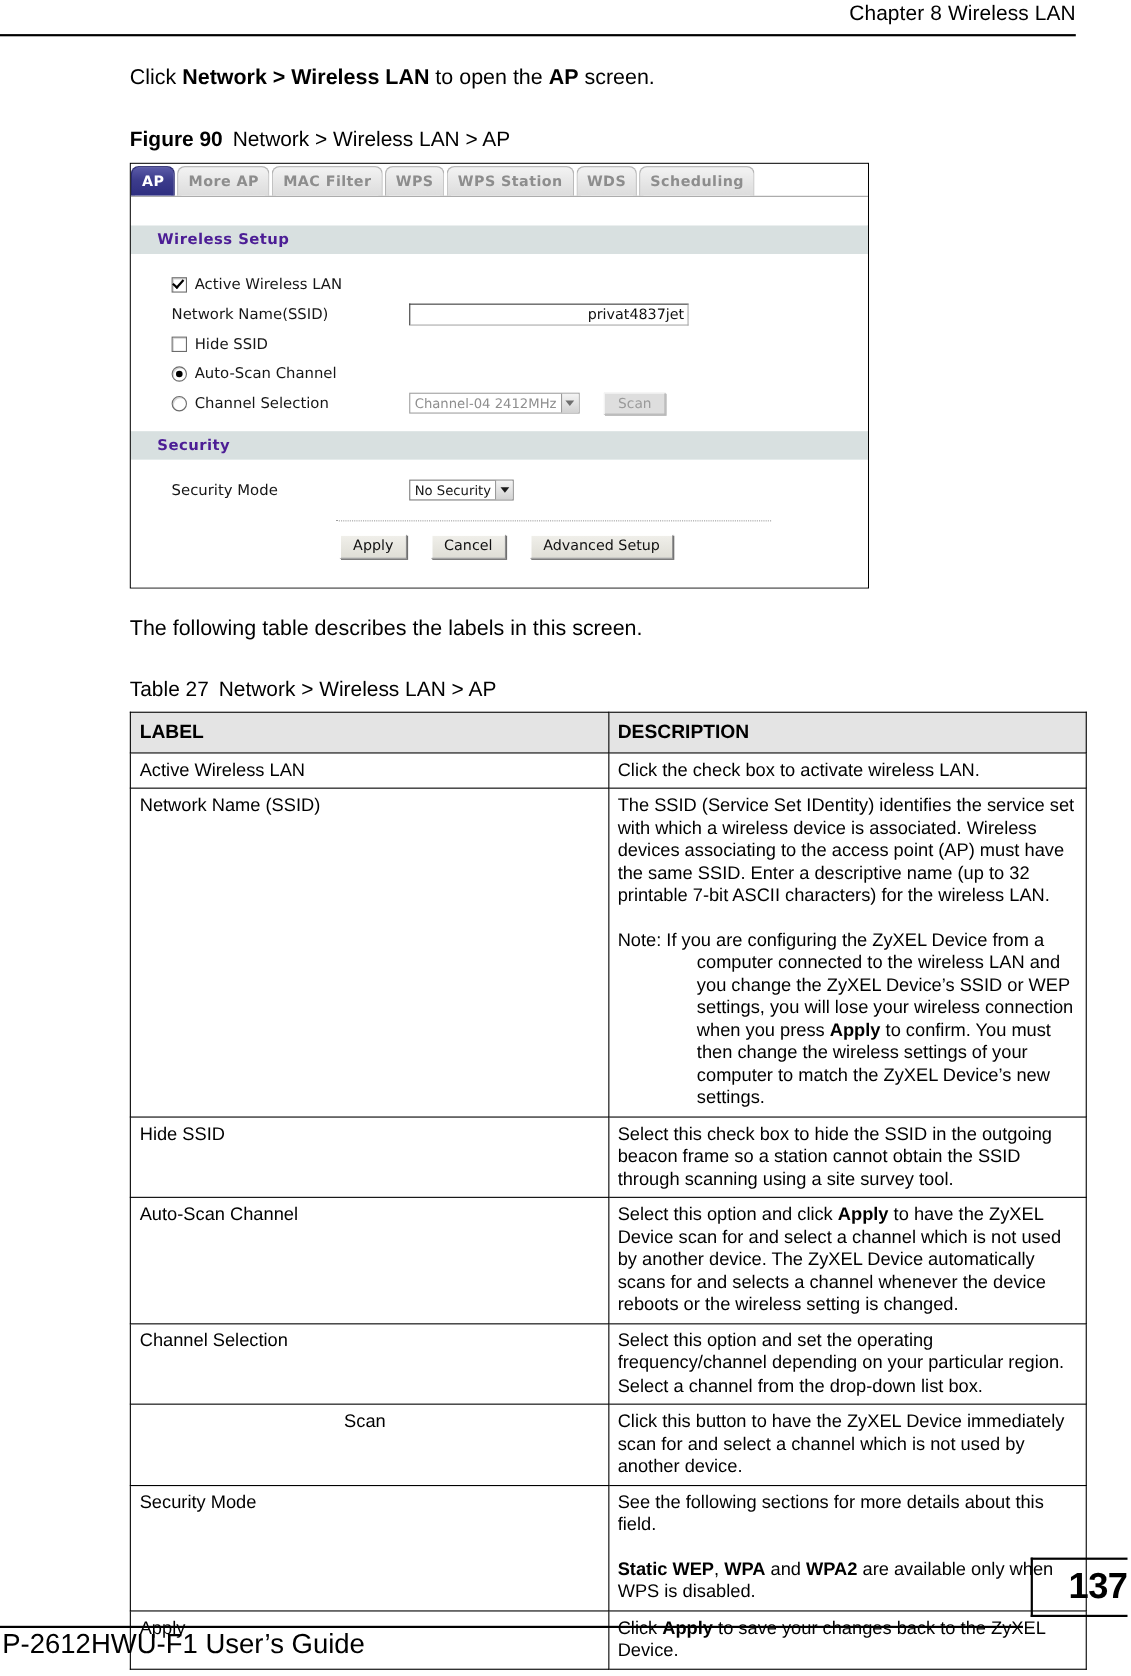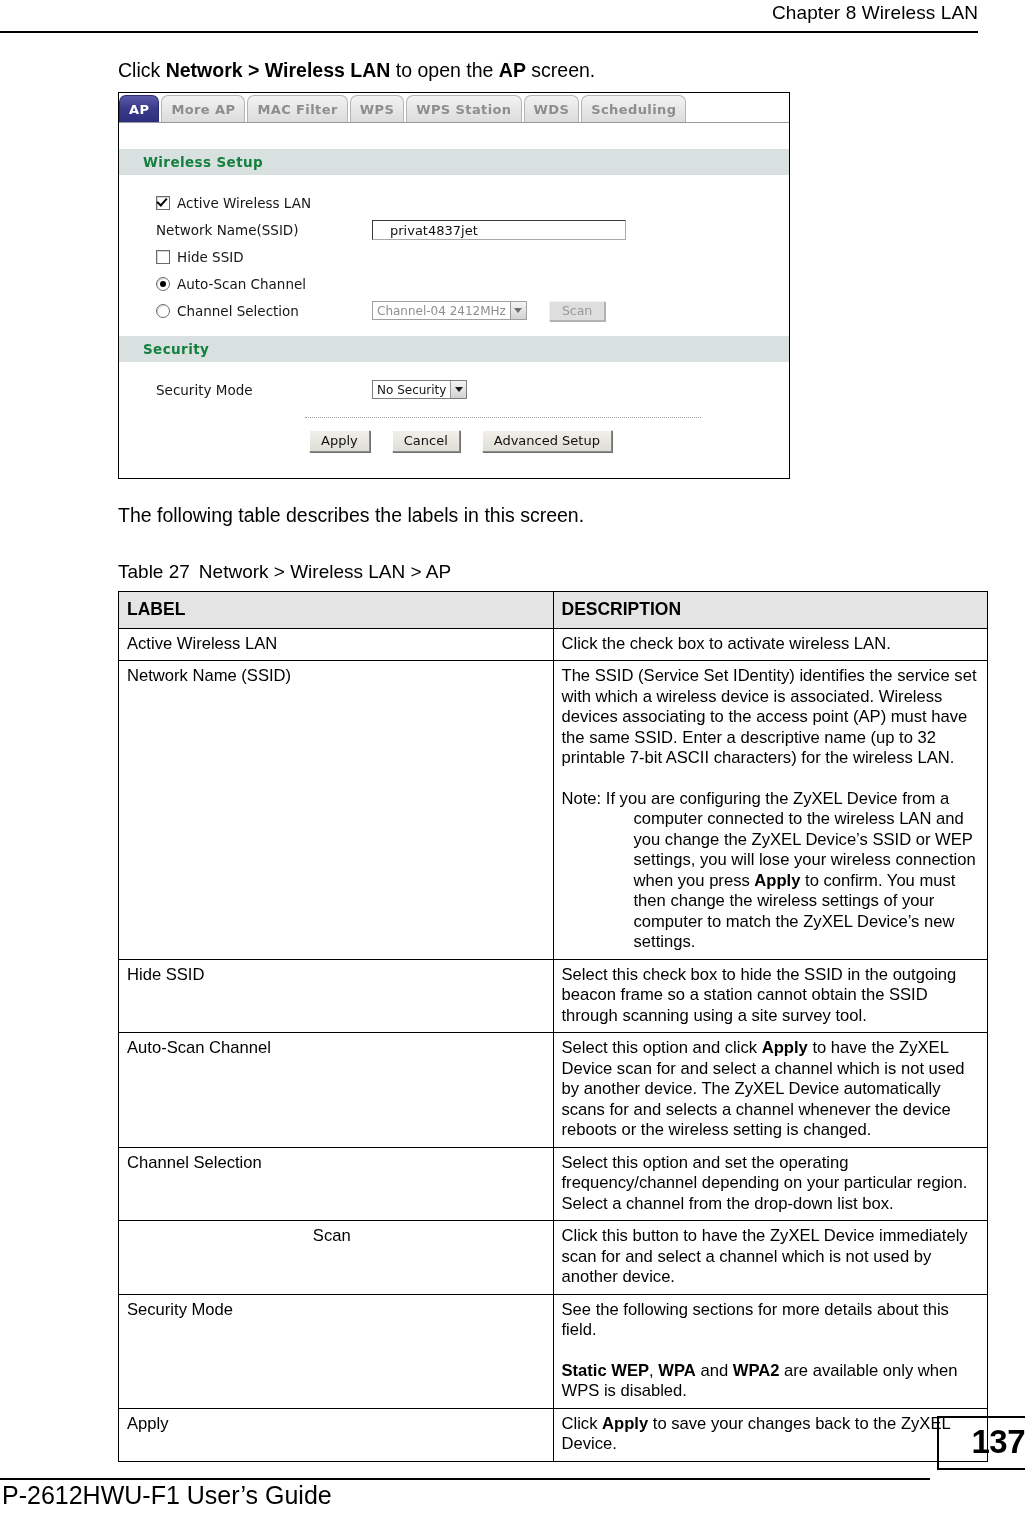--- a/index.html
+++ b/index.html
@@ -110,21 +110,21 @@
     border-color: #2a2a70;
   }
   .gui-blank-strip {
     height: 26px;
     background: #ffffff;
   }
   .section-bar {
     height: 26px;
     line-height: 26px;
     background: #d8e0e0;
-    color: #15803d;
+    color: #4c1d95;
     font-family: "DejaVu Sans", sans-serif;
     font-size: 13.5px;
     font-weight: bold;
     letter-spacing: 0.4px;
     padding-left: 24px;
     box-sizing: border-box;
   }
   .form-area {
     background: #ffffff;
     padding: 14px 0 12px 0;
@@ -183,22 +183,23 @@
     width: 254px;
     height: 20px;
     line-height: 20px;
     border: 1px solid #3b3b3b;
     border-right-color: #a9a9a9;
     border-bottom-color: #a9a9a9;
     background: #ffffff;
     font-family: "DejaVu Sans", sans-serif;
     font-size: 13px;
     color: #111111;
-    padding: 0 17px;
-    box-sizing: border-box;
+    padding: 0 3px;
+    box-sizing: border-box;
+    text-align: right;
   }
   .sel {
     display: inline-flex;
     align-items: center;
     height: 19px;
     border: 1px solid #7d7d7d;
     background: #ffffff;
     font-family: "DejaVu Sans", sans-serif;
     font-size: 12px;
     box-sizing: border-box;
@@ -341,20 +342,23 @@
   <div class="chapter-title">Chapter 8 Wireless LAN</div>
 </div>
 <div class="header-rule"></div>
 
 <div class="content">
 
   <p class="body-para">
     <span>Click </span><b>Network &gt; Wireless LAN</b><span> to open the </span><b>AP</b><span> screen.</span>
   </p>
 
+  <div class="figure-caption">
+    <span class="cap-label">Figure 90</span><span class="cap-text">Network &gt; Wireless LAN &gt; AP</span>
+  </div>
 
   <div class="gui-shot">
 
     <div class="tabbar">
       <div class="tab active">AP</div>
       <div class="tab">More AP</div>
       <div class="tab">MAC Filter</div>
       <div class="tab">WPS</div>
       <div class="tab">WPS Station</div>
       <div class="tab">WDS</div>

